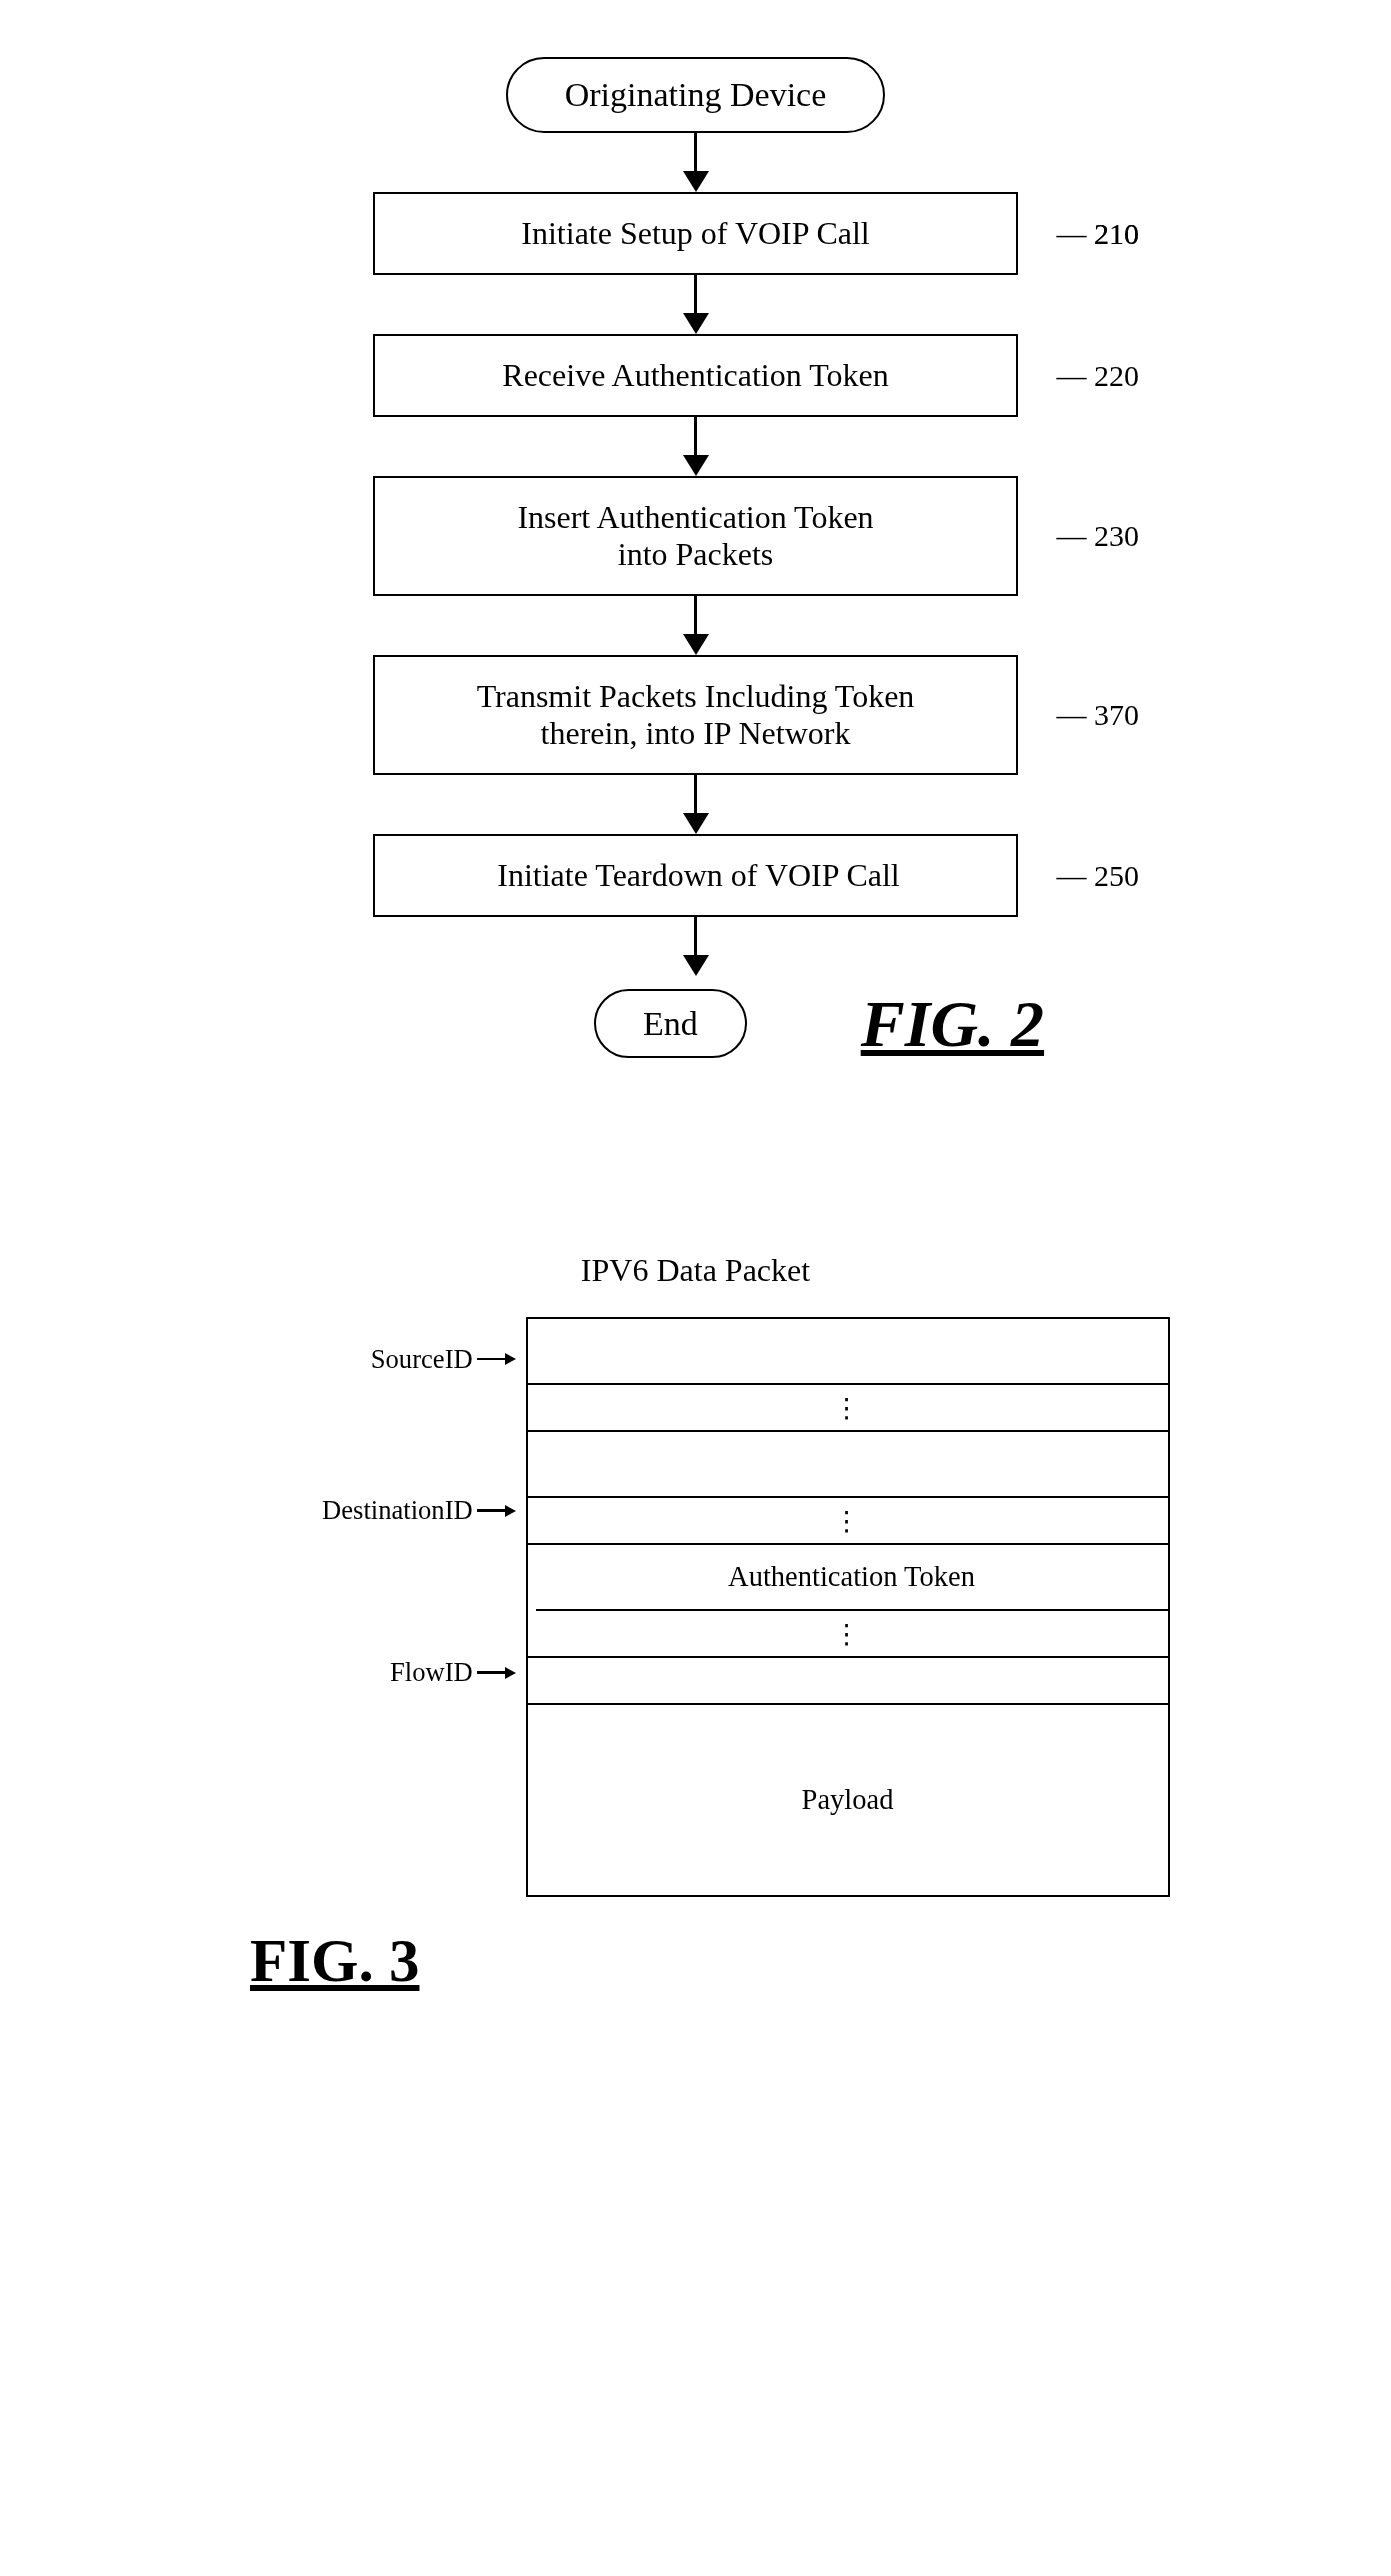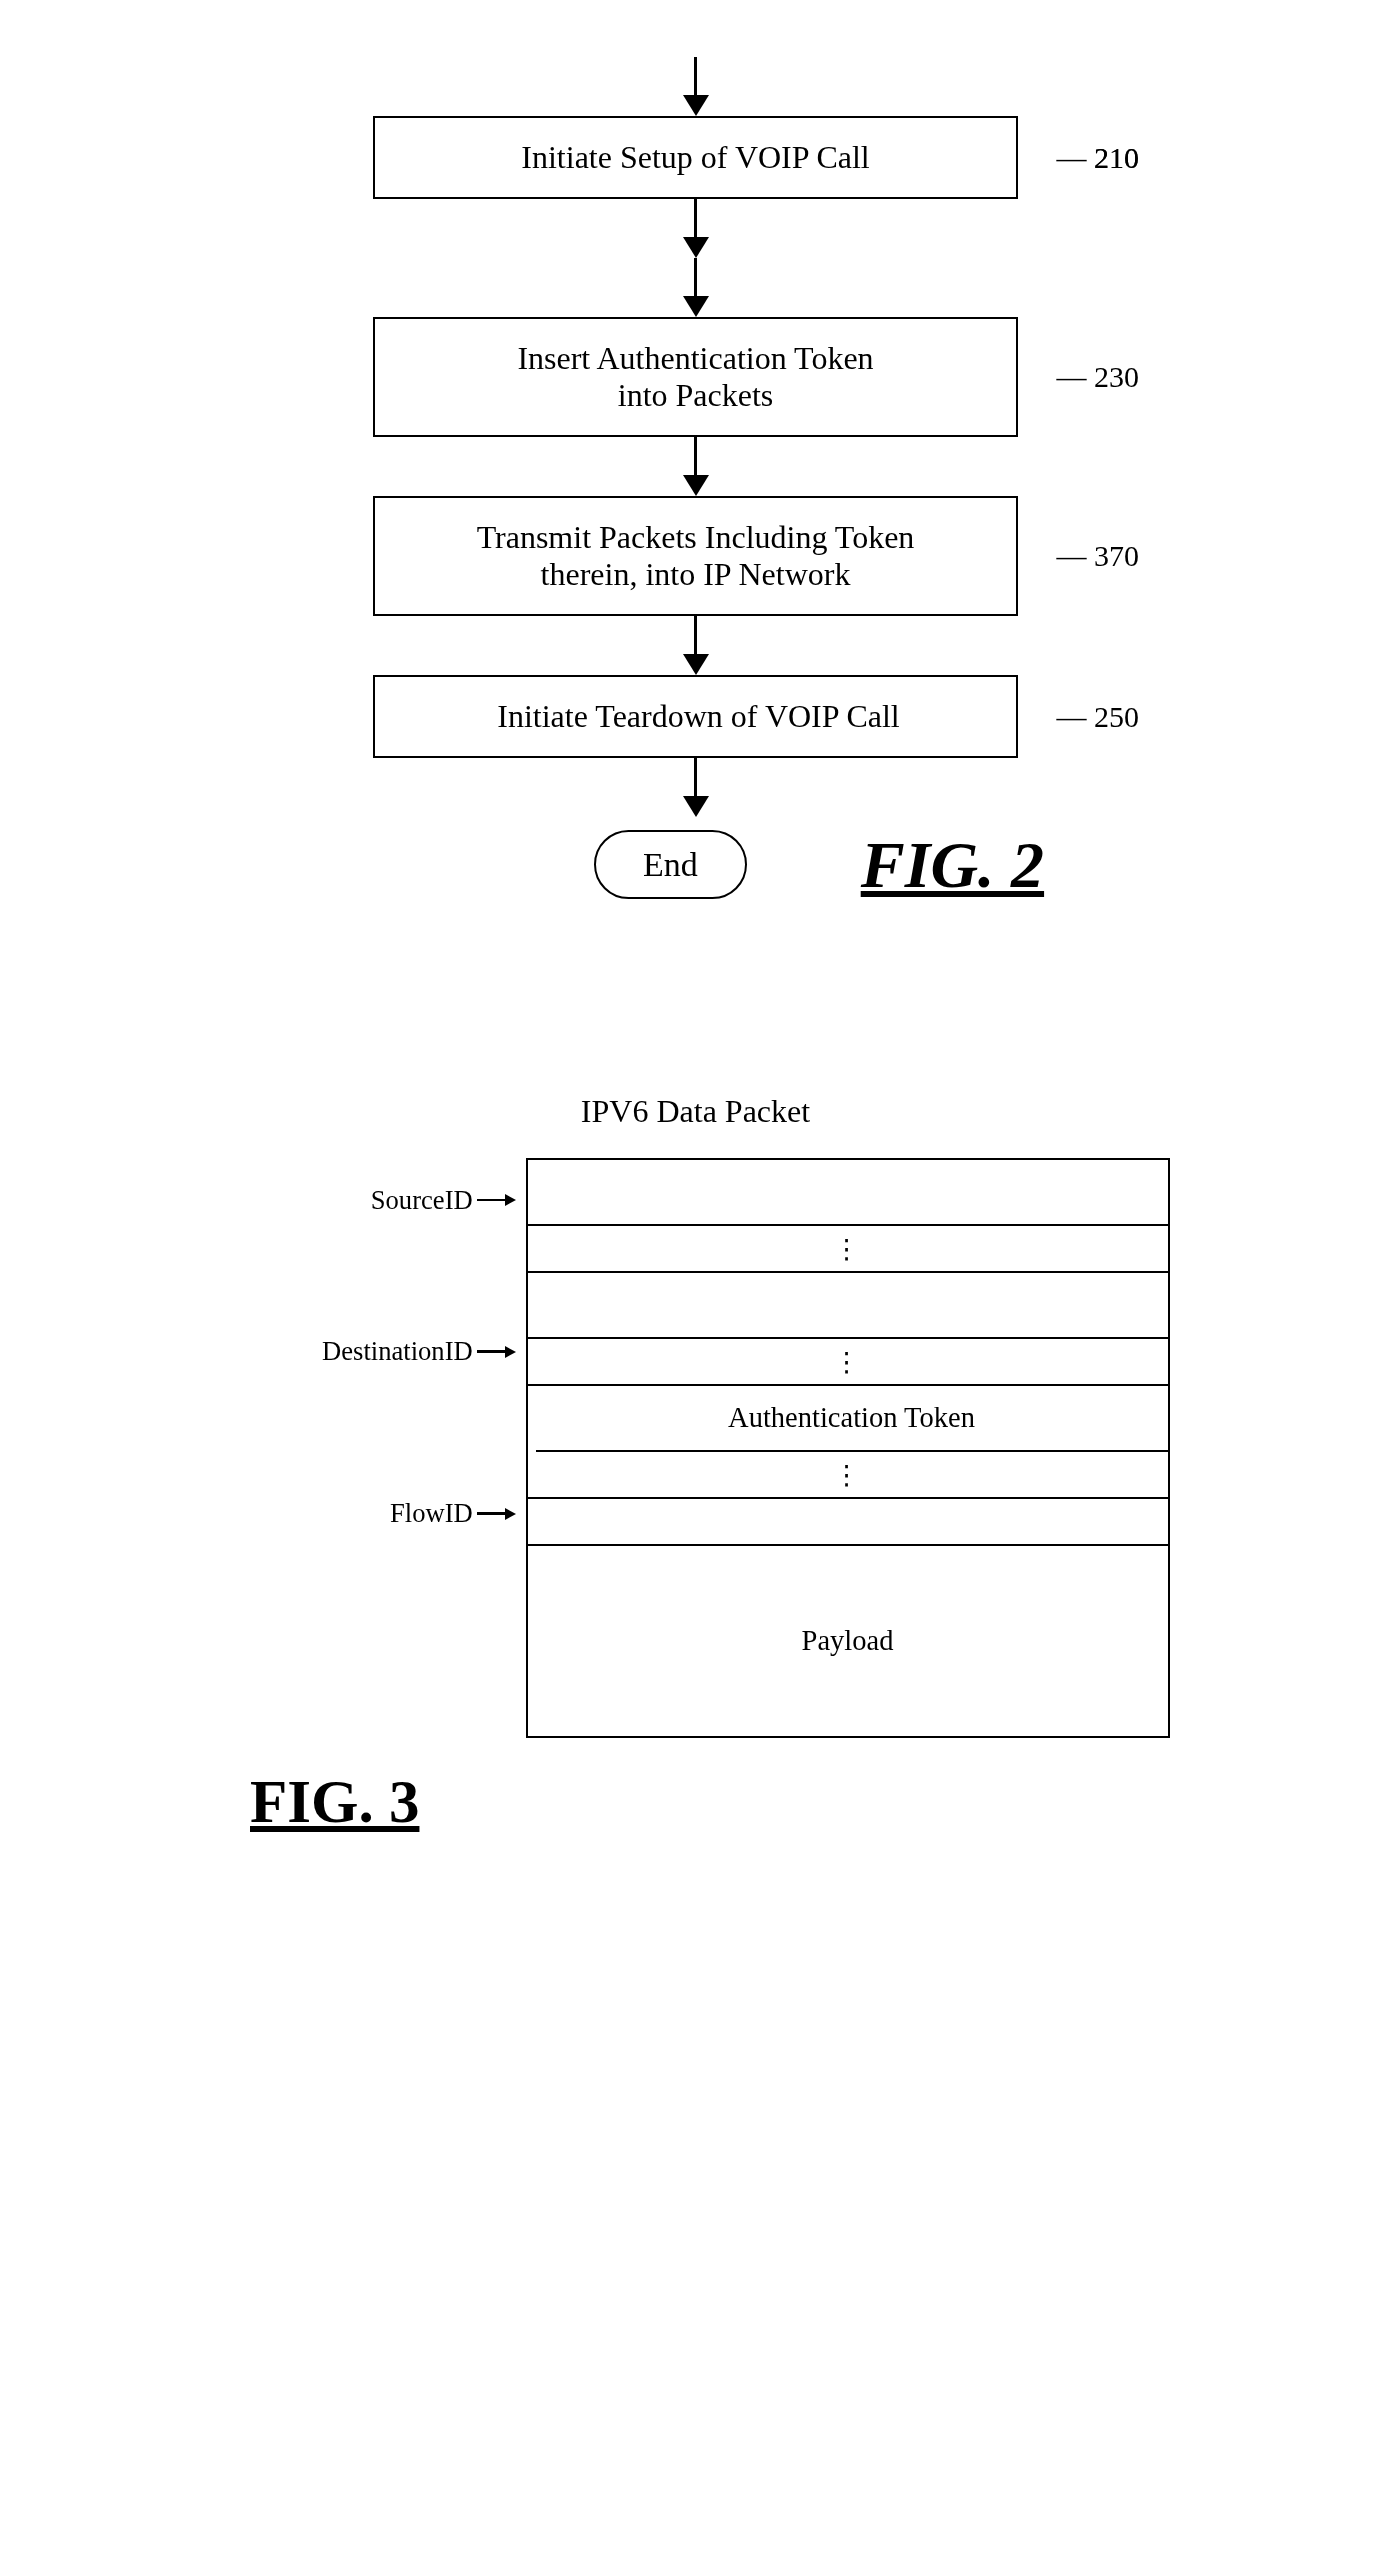--- a/index.html
+++ b/index.html
@@ -182,37 +182,42 @@
     }
   </style>
 </head>
 <body>
 
 <div class="page">
 
   <div class="fig2-container">
     <div class="flowchart">
 
+      <div class="oval-box">Originating Device</div>
 
       <div class="arrow-with-head">
         <div class="arrow-line"></div>
         <div class="arrow-down"></div>
       </div>
 
       <div class="rect-box" style="position:relative;">
         <span>Initiate Setup of VOIP Call</span>
         <span class="step-label">210</span>
         <span style="position:absolute; right:-123px; top:50%; transform:translateY(-50%); font-size:30px;">— 210</span>
       </div>
 
       <div class="arrow-with-head">
         <div class="arrow-line"></div>
         <div class="arrow-down"></div>
       </div>
 
+      <div class="rect-box" style="position:relative;">
+        <span>Receive Authentication Token</span>
+        <span style="position:absolute; right:-123px; top:50%; transform:translateY(-50%); font-size:30px;">— 220</span>
+      </div>
 
       <div class="arrow-with-head">
         <div class="arrow-line"></div>
         <div class="arrow-down"></div>
       </div>
 
       <div class="rect-box" style="position:relative;">
         <span>Insert Authentication Token<br>into Packets</span>
         <span style="position:absolute; right:-123px; top:50%; transform:translateY(-50%); font-size:30px;">— 230</span>
       </div>

